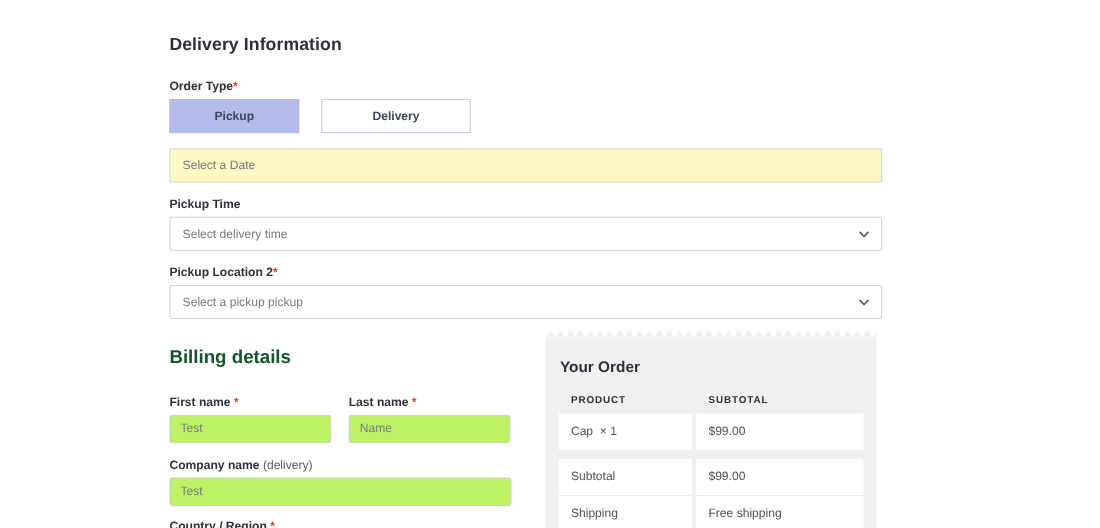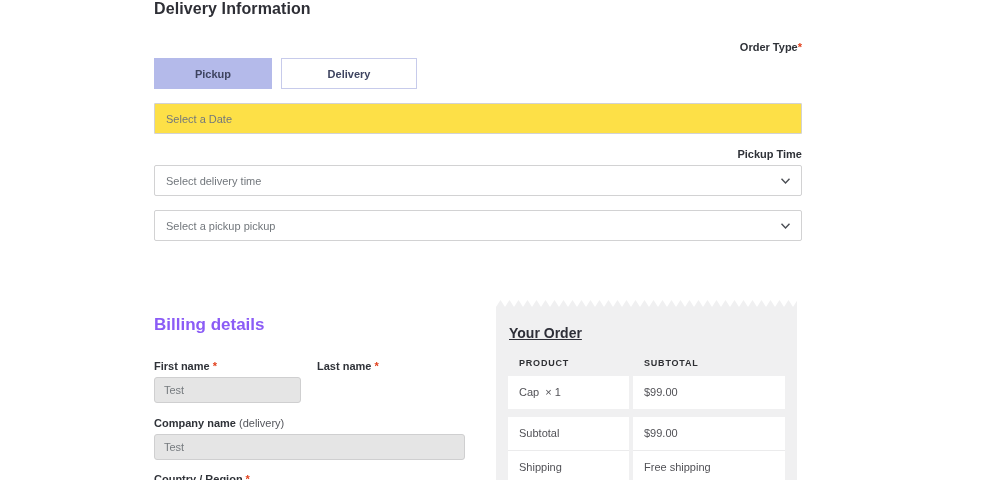--- a/index.html
+++ b/index.html
@@ -7,93 +7,93 @@
   body {
     width: 1000px; height: 480px;
     position: relative;
     background: #ffffff;
     overflow: hidden;
     font-family: "Liberation Sans", sans-serif;
     -webkit-font-smoothing: antialiased;
   }
 
   
-  .delivery-section { position: absolute; left: 154px; top: 0; width: 648px; }
+  .delivery-section { position: absolute; left: 154px; top: 32px; width: 648px; }
   .section-title {
     margin: 0 0 23px 0;
     font-size: 16px; font-weight: 700; color: #2e2f36; letter-spacing: 0.1px;
   }
   .field { margin-bottom: 14px; }
   .field-label {
     display: block;
     font-size: 11px; font-weight: 700; color: #2f3238;
-    line-height: 13px; margin-bottom: 4px; text-align: right;
+    line-height: 13px; margin-bottom: 4px;
   }
   .req { color: #e2401c; font-weight: 700; }
   .req.spaced { margin-left: 3px; }
 
-  .btn-row { display: flex; gap: 9px; margin-bottom: 14px; }
+  .btn-row { display: flex; gap: 20px; margin-bottom: 14px; }
   .type-btn {
     height: 31px; display: flex; align-items: center; justify-content: center;
     font-size: 11px; font-weight: 700; color: #3e4460; cursor: pointer;
     border: 1px solid transparent;
   }
   .type-btn.selected { width: 118px; background: #b4baea; border-color: #b4baea; }
   .type-btn.unselected { width: 136px; background: #ffffff; border-color: #c7cbeb; }
 
   .text-input {
     width: 100%; height: 31px;
     border: 1px solid #d2d2d3; border-radius: 1px;
-    padding: 0 11px; background: #fde047;
+    padding: 0 11px; background: #fef9c3;
     font-family: inherit; font-size: 11px; color: #72777c;
     outline: none;
   }
   .text-input::placeholder { color: #72777c; opacity: 1; }
 
   .select-box {
     width: 100%; height: 31px;
     border: 1px solid #d2d2d3; border-radius: 2px;
     background: #fff; cursor: pointer;
     display: flex; align-items: center; justify-content: space-between;
     padding: 0 11px;
     font-size: 11px; color: #72777c;
   }
   .chevron { width: 9px; height: 6px; display: block; flex: 0 0 auto; }
 
   
   .billing-section { position: absolute; left: 154px; top: 315px; width: 342px; }
   .billing-title {
     margin: 0 0 25px 0;
-    font-size: 17px; font-weight: 700; color: #8b5cf6;
+    font-size: 17px; font-weight: 700; color: #14532d;
   }
   .name-row { display: flex; gap: 16px; margin-bottom: 14px; }
   .name-col { width: 147px; }
   .b-label {
     display: block;
     font-size: 11px; font-weight: 700; color: #2f3238;
     line-height: 13px; margin-bottom: 4px;
   }
   .optional-note { font-weight: 400; color: #54565c; }
   .b-input {
     width: 100%; height: 26px;
     border: 1px solid #cfcfd0; border-radius: 3px;
-    padding: 0 9px; background: #e5e5e5;
+    padding: 0 9px; background: #bef264;
     font-family: inherit; font-size: 11px; color: #757a7e;
     outline: none;
   }
   .b-input::placeholder { color: #757a7e; opacity: 1; }
   .company-field { width: 311px; margin-bottom: 13px; }
 
   
   .order-panel { position: absolute; left: 496px; top: 300px; width: 301px; height: 220px; }
   .zigzag { display: block; width: 301px; height: 7px; }
   .panel-body { background: #f0f0f1; padding: 18px 12px 30px 12px; min-height: 213px; }
   .order-title {
     margin: 0 0 17px 1px;
-    font-size: 14px; font-weight: 700; color: #2e2f38; text-decoration: underline;
+    font-size: 14px; font-weight: 700; color: #2e2f38;
   }
   .o-row { display: flex; gap: 4px; }
   .o-cell-1 { width: 121px; padding: 10px 11px; }
   .o-cell-2 { flex: 1; padding: 10px 11px; }
   .o-head .o-cell-1, .o-head .o-cell-2 {
     padding: 0 11px 8px 11px;
     font-size: 9px; font-weight: 700; letter-spacing: 0.8px;
     color: #2e2f33; text-transform: uppercase;
   }
   .o-body .o-cell-1, .o-body .o-cell-2 {
@@ -125,39 +125,41 @@
     <span class="field-label">Pickup Time</span>
     <div class="select-box">
       <span>Select delivery time</span>
       <svg class="chevron" viewBox="0 0 9 6">
           <path d="M0.5 0.8 L4.5 5 L8.5 0.8" fill="none" stroke="#4a4d53" stroke-width="1.4"></path>
         </svg>
     </div>
   </div>
 
   <div class="field">
+    <span class="field-label"><span>Pickup Location 2</span><span class="req">*</span></span>
     <div class="select-box">
       <span>Select a pickup pickup</span>
       <svg class="chevron" viewBox="0 0 9 6">
           <path d="M0.5 0.8 L4.5 5 L8.5 0.8" fill="none" stroke="#4a4d53" stroke-width="1.4"></path>
         </svg>
     </div>
   </div>
 </div>
 
 <div class="billing-section">
   <h2 class="billing-title">Billing details</h2>
 
   <div class="name-row">
     <div class="name-col">
       <span class="b-label"><span>First name</span><span class="req spaced">*</span></span>
       <input class="b-input" type="text" value="Test" style="">
     </div>
     <div class="name-col">
       <span class="b-label"><span>Last name</span><span class="req spaced">*</span></span>
+      <input class="b-input" type="text" placeholder="Name" style="">
     </div>
   </div>
 
   <div class="company-field">
     <span class="b-label"><span>Company name</span> <span class="optional-note">(delivery)</span></span>
     <input class="b-input" type="text" value="Test" style="">
   </div>
 
   <div>
     <span class="b-label"><span>Country / Region</span><span class="req spaced">*</span></span>

